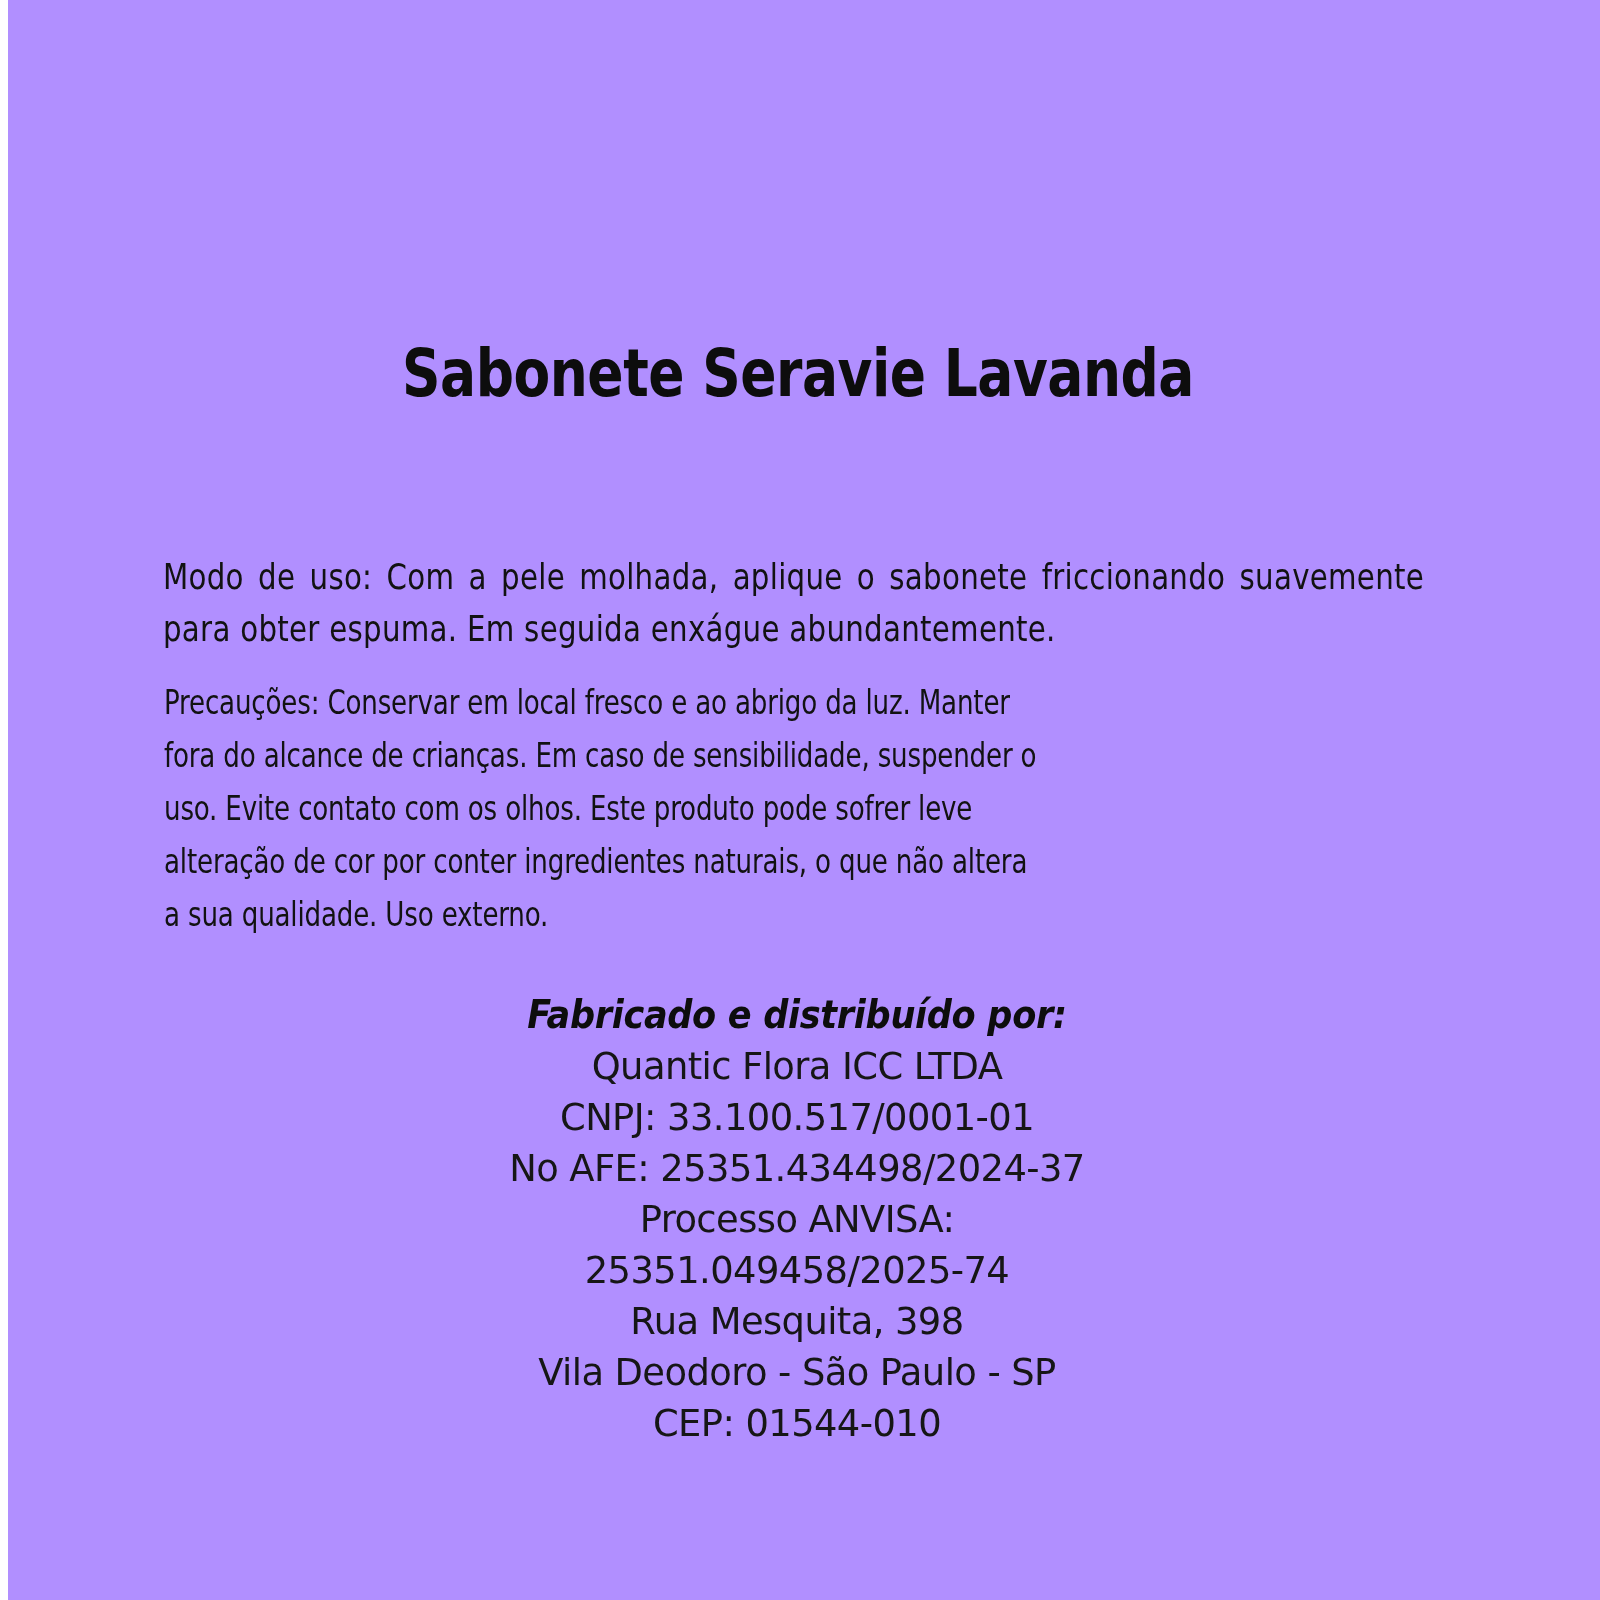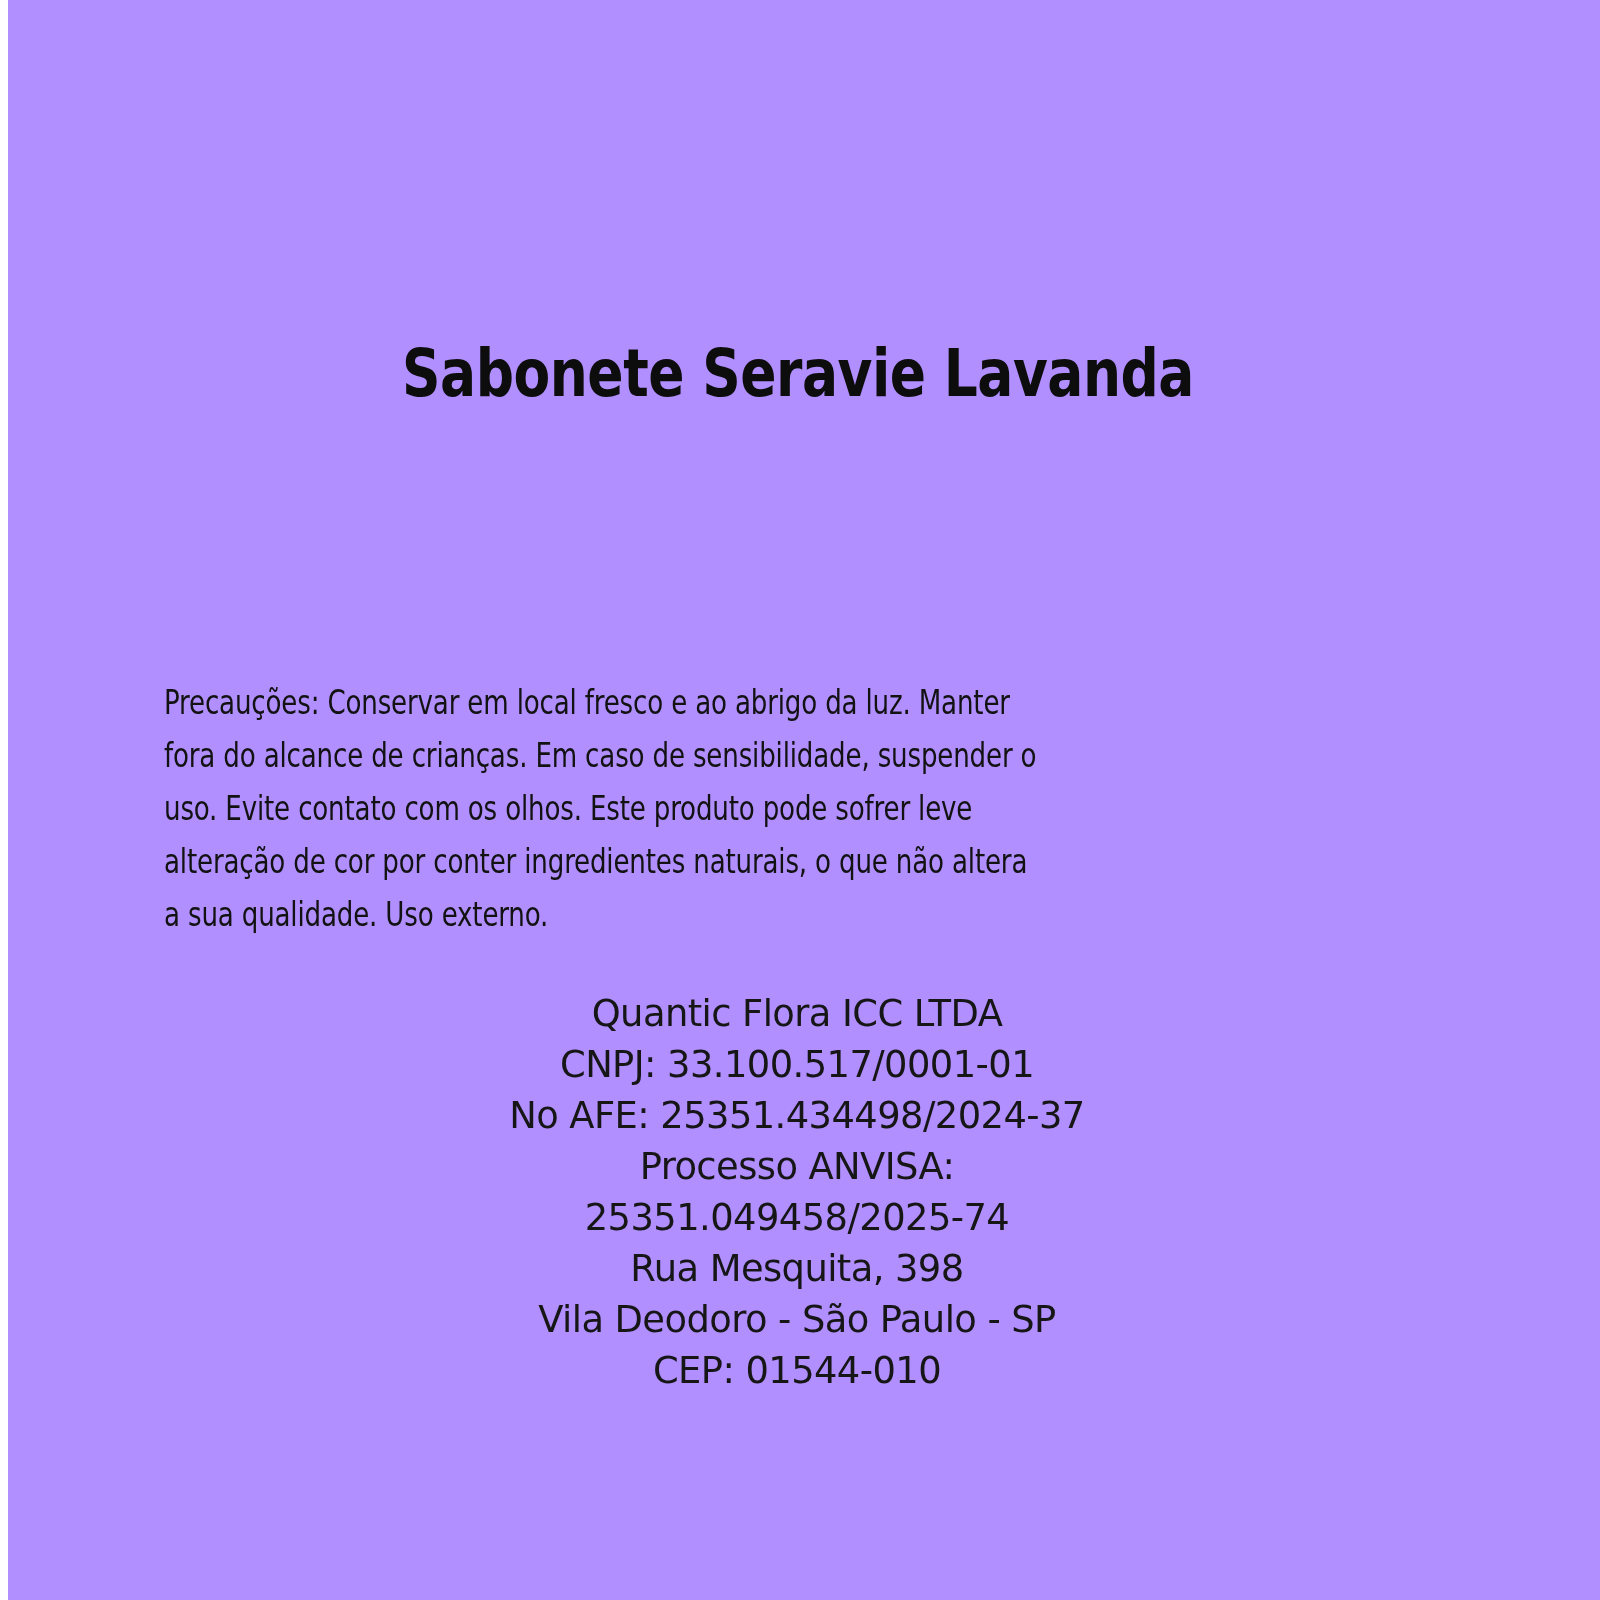--- a/index.html
+++ b/index.html
@@ -113,30 +113,34 @@
     transform: scaleX(0.97);
   }
 </style>
 </head>
 <body>
 
 <div id="label-canvas" style="background: rgb(177, 143, 255); color: rgb(18, 18, 18);">
 
   <h1 class="product-title">Sabonete Seravie Lavanda</h1>
 
+  <div class="usage-block">
+    <p class="usage-text">Modo de uso: Com a pele molhada, aplique o sabonete friccionando suavemente para obter espuma. Em seguida enxágue abundantemente.</p>
+  </div>
 
   <div class="precautions-block">
     <div class="precautions-line">Precauções: Conservar em local fresco e ao abrigo da luz. Manter</div>
     <div class="precautions-line">fora do alcance de crianças. Em caso de sensibilidade, suspender o</div>
     <div class="precautions-line">uso. Evite contato com os olhos. Este produto pode sofrer leve</div>
     <div class="precautions-line">alteração de cor por conter ingredientes naturais, o que não altera</div>
     <div class="precautions-line">a sua qualidade. Uso externo.</div>
   </div>
 
   <div class="manufacturer-block">
+    <div class="manufacturer-heading">Fabricado e distribuído por:</div>
     <div class="manufacturer-line">Quantic Flora ICC LTDA</div>
     <div class="manufacturer-line">CNPJ: 33.100.517/0001-01</div>
     <div class="manufacturer-line">No AFE: 25351.434498/2024-37</div>
     <div class="manufacturer-line">Processo ANVISA:</div>
     <div class="manufacturer-line">25351.049458/2025-74</div>
     <div class="manufacturer-line">Rua Mesquita, 398</div>
     <div class="manufacturer-line">Vila Deodoro - São Paulo - SP</div>
     <div class="manufacturer-line">CEP: 01544-010</div>
   </div>
 

